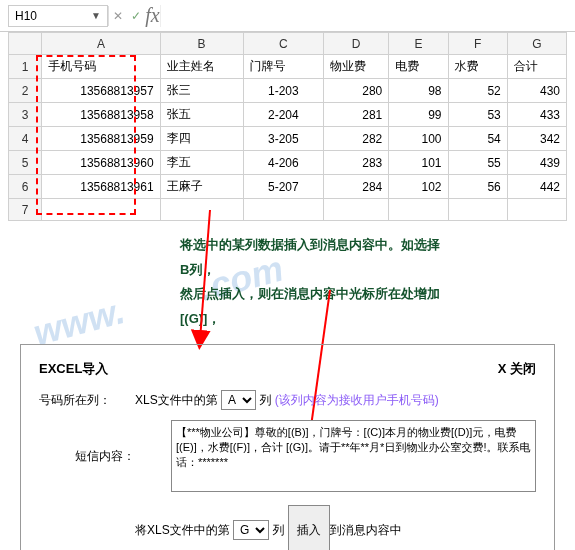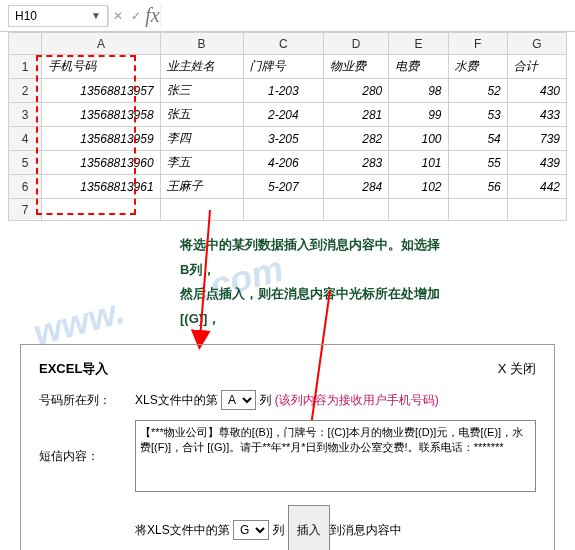--- a/index.html
+++ b/index.html
@@ -12,39 +12,39 @@
   .fx-btn { display: inline-flex; align-items: center; padding: 0 4px; color: #999; }
   .fx-btn.green { color: #7a7; }
   .fx-label { font-style: italic; font-family: "Times New Roman", serif; font-size: 20px; color: #777; }
   .formula-line { flex: 1; height: 22px; border-left: 1px solid #eee; }
   
   .sheet { padding: 0 8px; position: relative; }
   table.grid { border-collapse: collapse; width: 100%; table-layout: fixed; }
   .grid th, .grid td { border: 1px solid #d0d0d0; padding: 3px 6px; height: 22px; font-weight: normal; background: #fff; }
   .grid th { background: #f4f4f4; text-align: center; color: #333; }
   .grid .rowh { background: #f4f4f4; text-align: center; color: #333; width: 28px; }
-  .grid td { text-align: right; font-style: italic; }
+  .grid td { text-align: right; }
   .grid td.txt { text-align: left; }
   .grid td.ctr { text-align: center; }
   
   .col-highlight { position: absolute; border: 2px dashed #ff0000; pointer-events: none; }
   
   .instruction { color: #14532d; font-weight: bold; padding: 12px 130px 12px 180px; font-size: 13px; line-height: 1.9; position: relative; }
   
   .arrow { position: absolute; pointer-events: none; }
   .arrow svg { overflow: visible; }
   
   .dialog { margin: 0 20px 20px 20px; border: 1px solid #999; padding: 15px 18px 18px 18px; position: relative; }
   .dlg-header { display: flex; justify-content: space-between; font-weight: bold; font-size: 13px; margin-bottom: 12px; }
-  .close-x { font-weight: normal; cursor: pointer; }
+  .close-x { font-weight: bold; cursor: pointer; }
   
   .dlg-row { display: flex; align-items: flex-start; margin-bottom: 10px; gap: 24px; }
   .dlg-label { width: 72px; flex-shrink: 0; padding-top: 2px; }
   .dlg-content { flex: 1; }
-  .red-text { color: #be185d; }
+  .red-text { color: #8b5cf6; }
   
   .sel { border: 1px solid #888; background: #fff; height: 20px; font-size: 12px; padding: 0 2px; }
   .txtarea { width: 100%; height: 72px; border: 1px solid #888; font-size: 11px; padding: 4px; resize: none; font-family: inherit; }
   .btn { border: 1px solid #888; background: #eee; padding: 16px 8px; font-size: 12px; cursor: pointer; }
   
   .watermark { position: absolute; left: 30px; top: 280px; transform: rotate(-15deg); color: rgba(120,170,220,0.35); font-size: 36px; font-weight: bold; font-style: italic; pointer-events: none; }
 </style>
 </head>
 <body>
 
@@ -114,21 +114,21 @@
           <td>433</td>
         </tr>
     <tr>
           <th class="rowh">4</th>
           <td>13568813959</td>
           <td class="txt">李四</td>
           <td class="ctr">3-205</td>
           <td>282</td>
           <td>100</td>
           <td>54</td>
-          <td>739</td>
+          <td>342</td>
         </tr>
     <tr>
           <th class="rowh">5</th>
           <td>13568813960</td>
           <td class="txt">李五</td>
           <td class="ctr">4-206</td>
           <td>283</td>
           <td>101</td>
           <td>55</td>
           <td>439</td>
@@ -196,21 +196,21 @@
     <div class="dlg-label">号码所在列：</div>
     <div class="dlg-content">
       <span>XLS文件中的第</span>
       <select class="sel"><option>A</option></select>
       <span>列</span>
       <span class="red-text">(该列内容为接收用户手机号码)</span>
     </div>
   </div>
 
   <div class="dlg-row">
-    <div class="dlg-label" style="padding-top:28px;">短信内容：</div>
+    <div class="dlg-label" style="padding-top:28px;margin-left:36px;">短信内容：</div>
     <div class="dlg-content">
       <textarea class="txtarea" style="">【***物业公司】尊敬的[(B)]，门牌号：[(C)]本月的物业费[(D)]元，电费[(E)]，水费[(F)]，合计 [(G)]。请于**年**月*日到物业办公室交费!。联系电话：*******</textarea>
     </div>
   </div>
 
   <div class="dlg-row">
     <div class="dlg-label"></div>
     <div class="dlg-content">
       <span>将XLS文件中的第</span>
       <select class="sel"><option>G</option></select>

